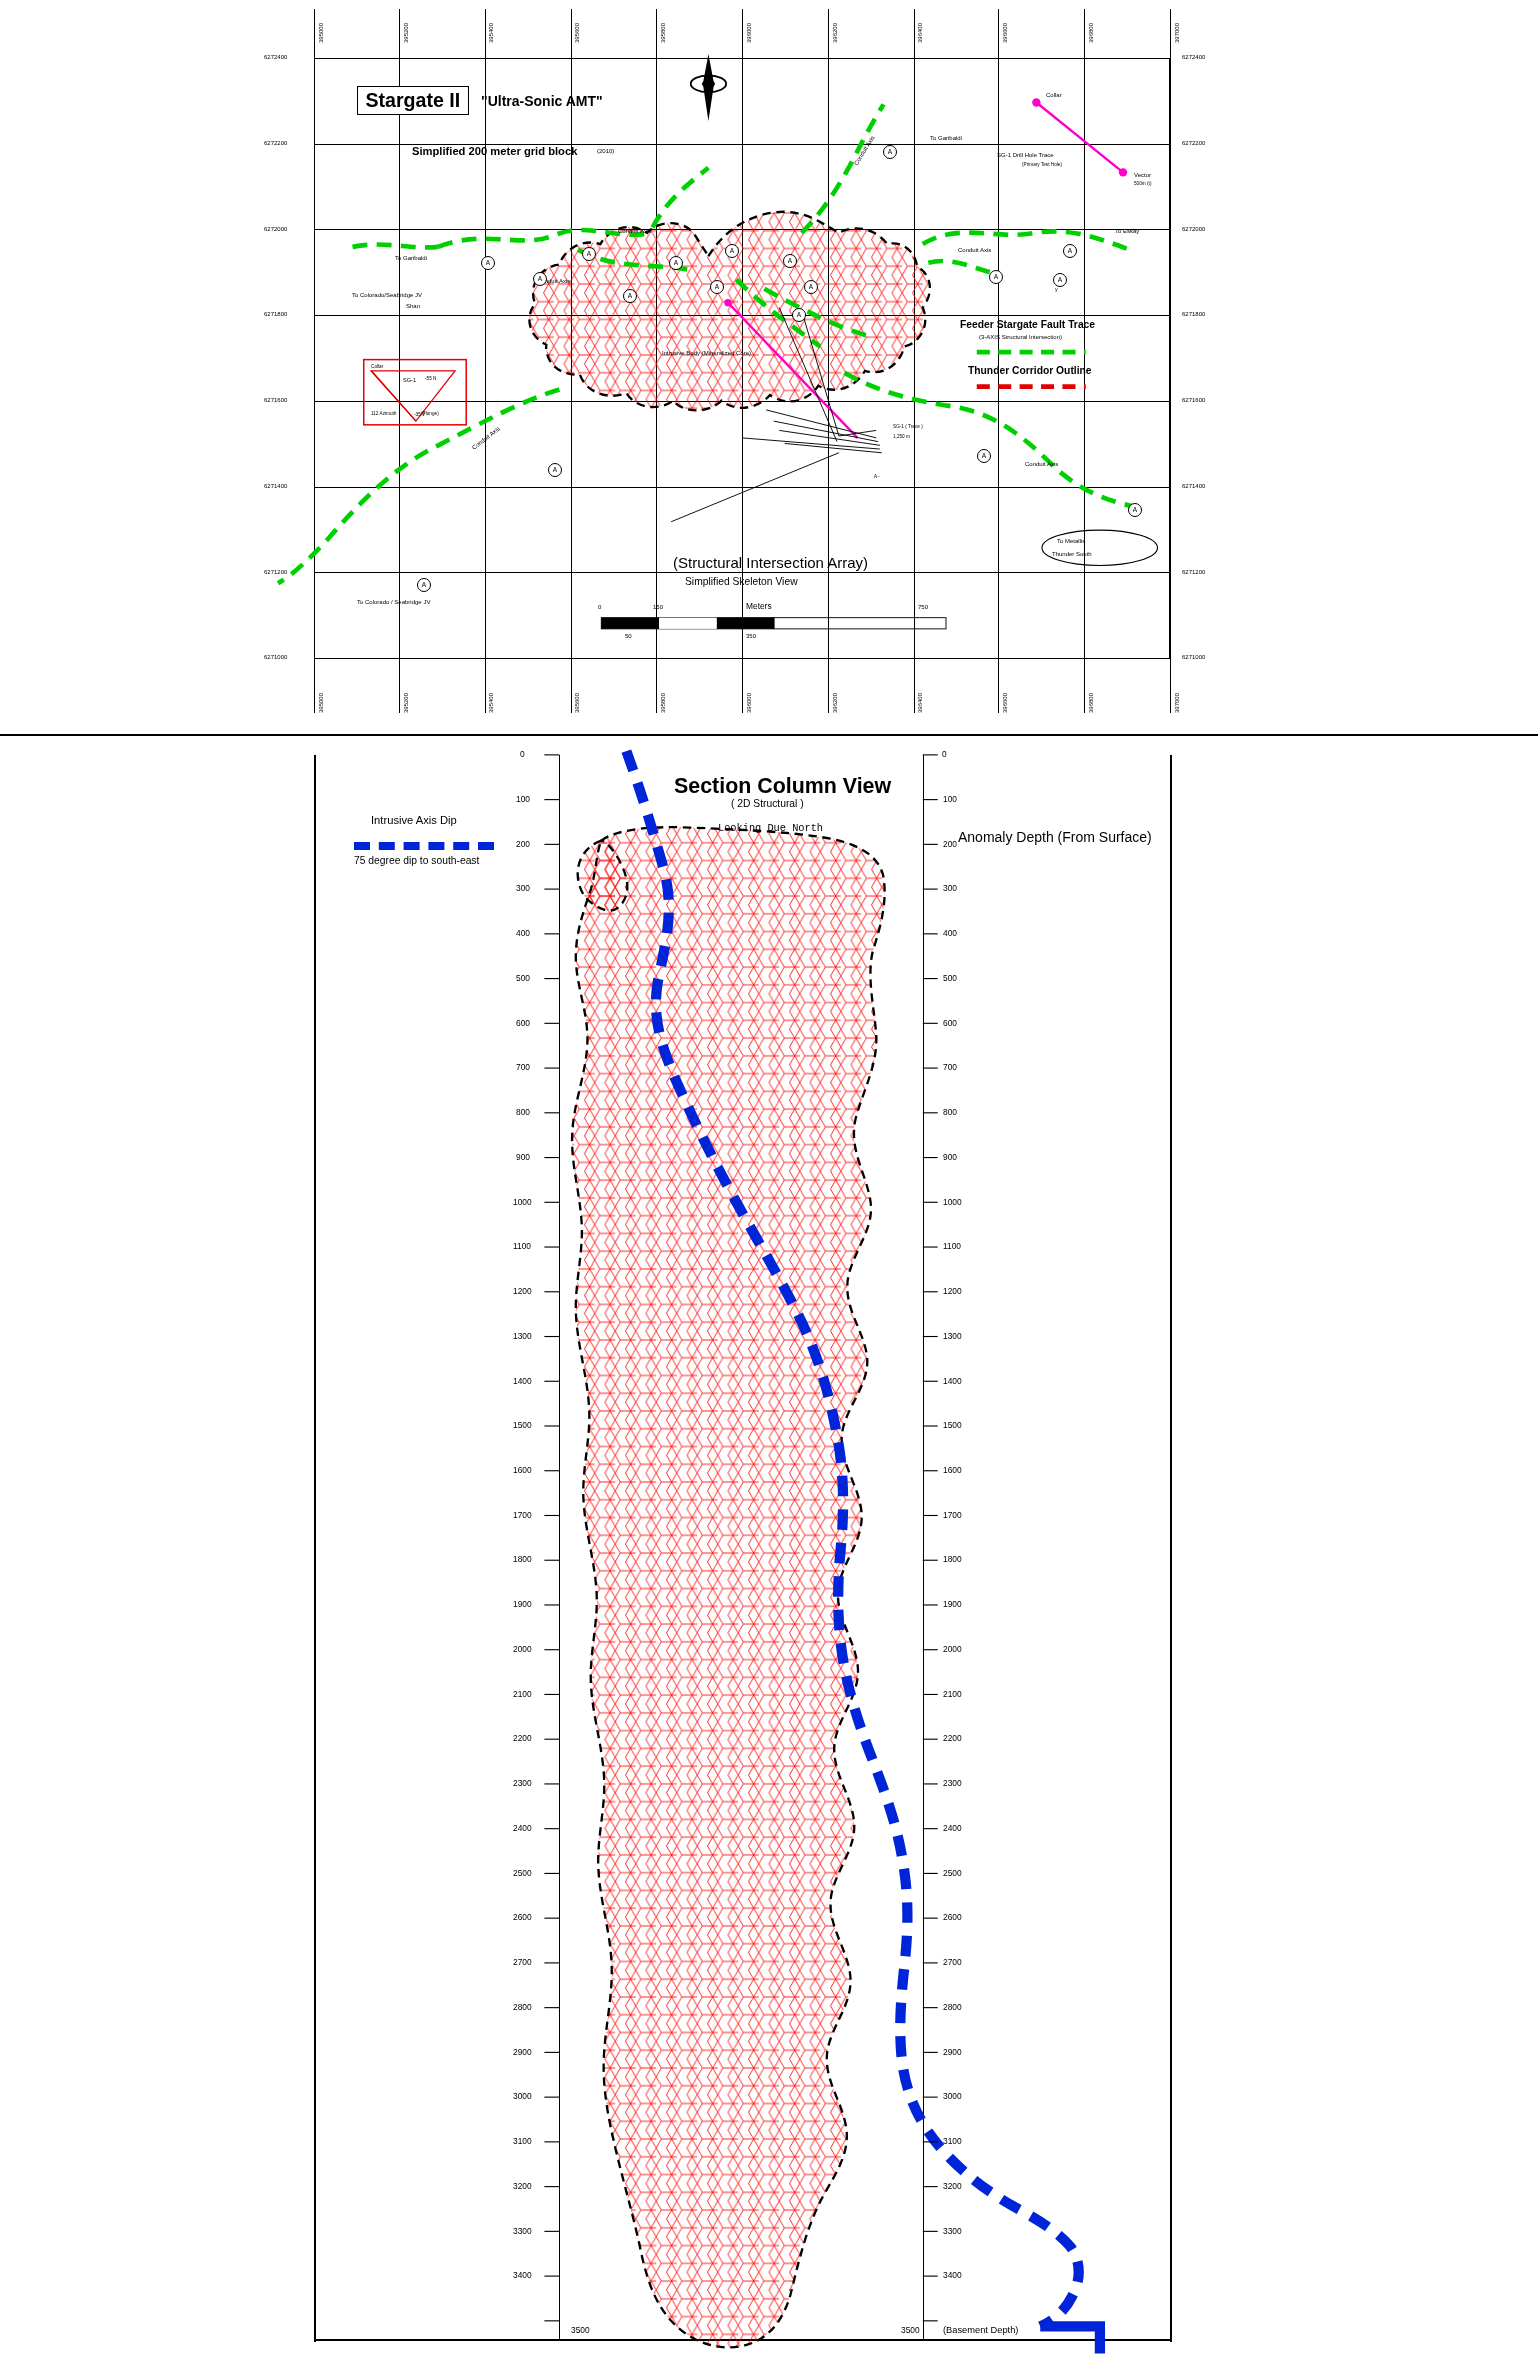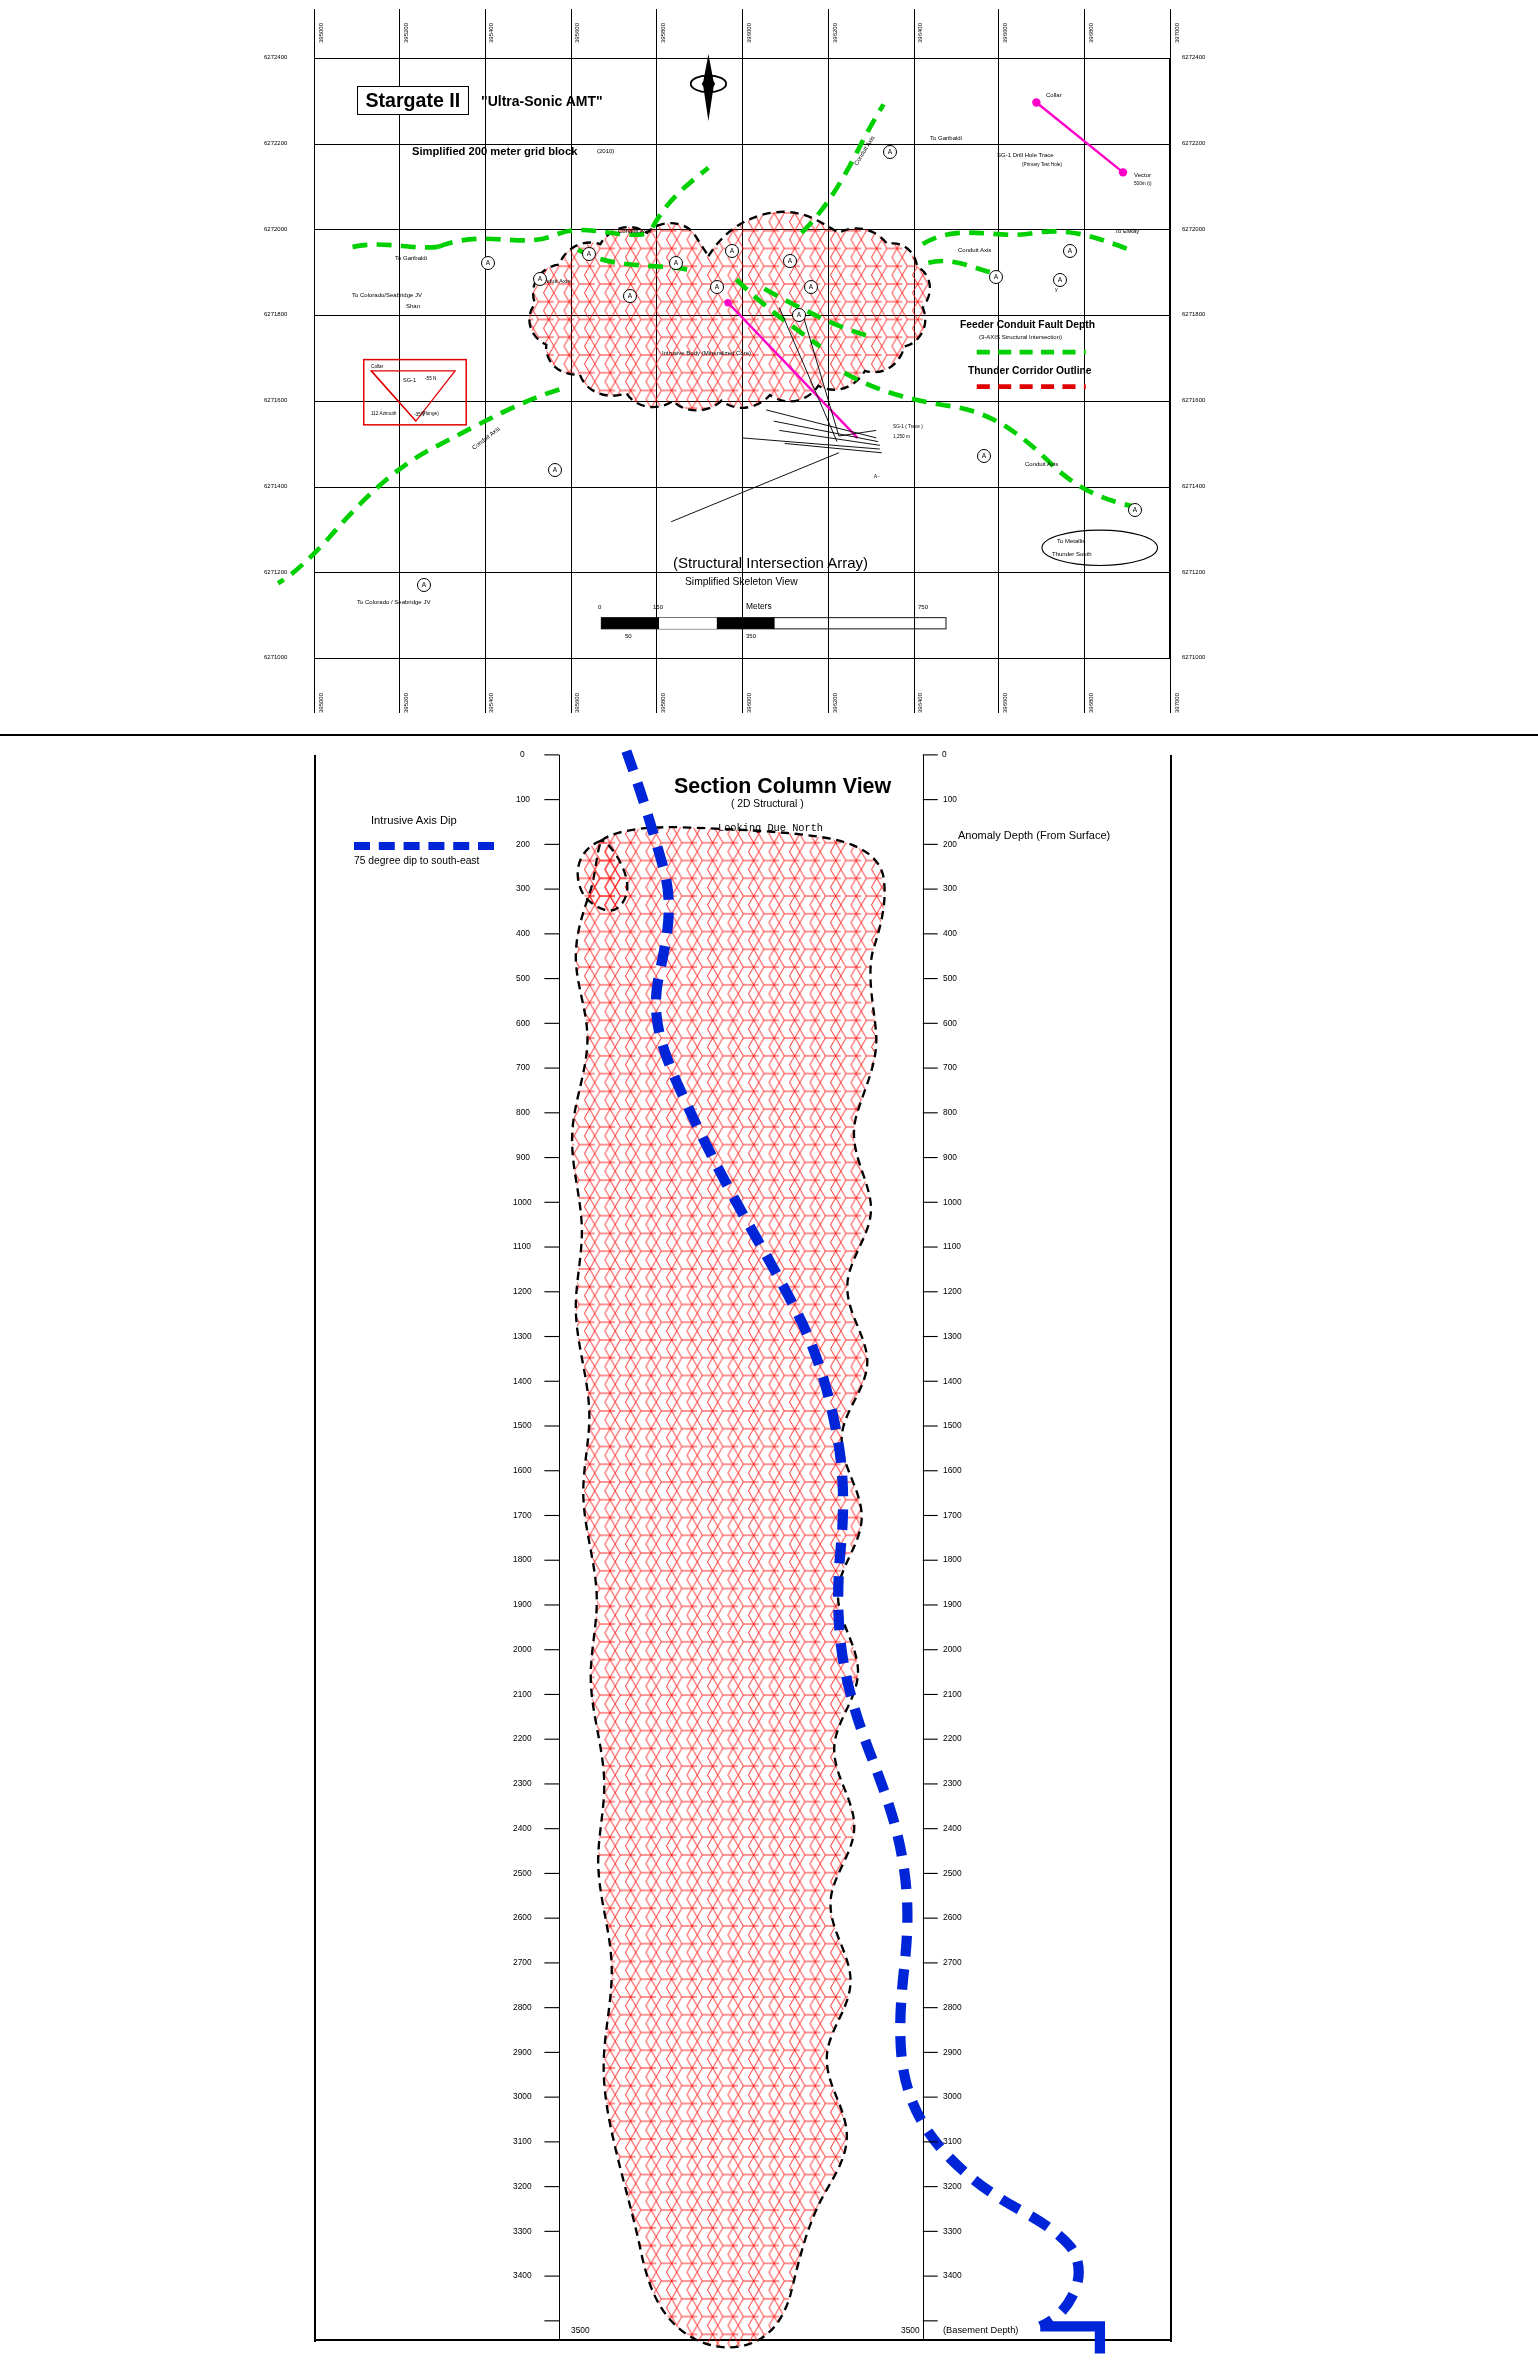--- a/index.html
+++ b/index.html
@@ -214,21 +214,21 @@
     <div class="txt xsmall" style="left:357px;top:599px;">To Colorado / Seabridge JV</div>
     <div class="txt xsmall" style="left:1057px;top:538px;">To Metallis</div>
     <div class="txt xsmall" style="left:1052px;top:551px;">Thunder South</div>
 
     <div class="txt xsmall" style="left:1046px;top:92px;">Collar</div>
     <div class="txt xsmall" style="left:1134px;top:172px;">Vector</div>
     <div class="txt" style="left:1134px;top:181px;font-size:4.7px;">500m (t)</div>
     <div class="txt xsmall" style="left:997px;top:152px;">SG-1 Drill Hole Trace</div>
     <div class="txt" style="left:1022px;top:162px;font-size:4.7px;">(Primary Test Hole)</div>
 
-    <div class="txt" style="left:960px;top:319px;font-size:10.3px;font-weight:bold;">Feeder Conduit Fault Depth</div>
+    <div class="txt" style="left:960px;top:319px;font-size:10.3px;font-weight:bold;">Feeder Stargate Fault Trace</div>
     <div class="txt xsmall" style="left:979px;top:334px;">(3-AXIS Structural Intersection)</div>
     <div class="txt" style="left:968px;top:365px;font-size:10.3px;font-weight:bold;">Thunder Corridor Outline</div>
 
     <div class="txt xsmall" style="left:662px;top:350px;">Intrusive Body (Mineralized Core)</div>
     <div class="txt" style="left:673px;top:554px;font-size:15px;">(Structural Intersection Array)</div>
     <div class="txt" style="left:685px;top:576px;font-size:10.3px;">Simplified Skeleton View</div>
 
     <div class="txt" style="left:893px;top:424px;font-size:4.7px;">SG-1  ( Trace )</div>
     <div class="txt" style="left:893px;top:434px;font-size:4.7px;">1,250 m</div>
     <div class="txt" style="left:874px;top:474px;font-size:4.7px;">A -</div>
@@ -281,21 +281,21 @@
     <div class="abs" style="left:923px;top:18.6px;width:1.3px;height:1585px;background:#000;"></div>
 
     <div class="sec-title" style="left:662px;top:38px;margin-left:12px;">Section Column View</div>
     <div class="sec-sub" style="left:731px;top:62px;">( 2D Structural )</div>
     <div class="sec-sub" style="left:718px;top:86px;font-family:Liberation Mono, monospace;">Looking Due North</div>
 
     <div class="txt" style="left:371px;top:78px;font-size:11.2px;">Intrusive Axis Dip</div>
     <div class="blue-dash" style="left:354px;top:106px;width:140px;"></div>
     <div class="txt" style="left:354px;top:119px;font-size:10.3px;">75 degree dip to south-east</div>
 
-    <div class="txt" style="left:958px;top:93px;font-size:11px;">Anomaly Depth (From Surface)</div>
+    <div class="txt" style="left:958px;top:93px;font-size:14px;">Anomaly Depth (From Surface)</div>
 
     <svg width="1538" height="1641" style="position:absolute;left:0;top:0;" viewBox="0 0 1650 1760">
       <defs>
         <pattern id="hexred2" width="22" height="19.05" patternUnits="userSpaceOnUse">
           <path d="M5.5,0 L16.5,0 L22,9.52 L16.5,19.05 L5.5,19.05 L0,9.52 Z" fill="none" stroke="#ff0000" stroke-width="0.9"></path>
           <path d="M16.5,0 L27.5,0 L33,9.52 L27.5,19.05 L16.5,19.05 L11,9.52 Z" fill="none" stroke="#ff0000" stroke-width="0.9"></path>
         </pattern>
       </defs>
 
       <path d="

